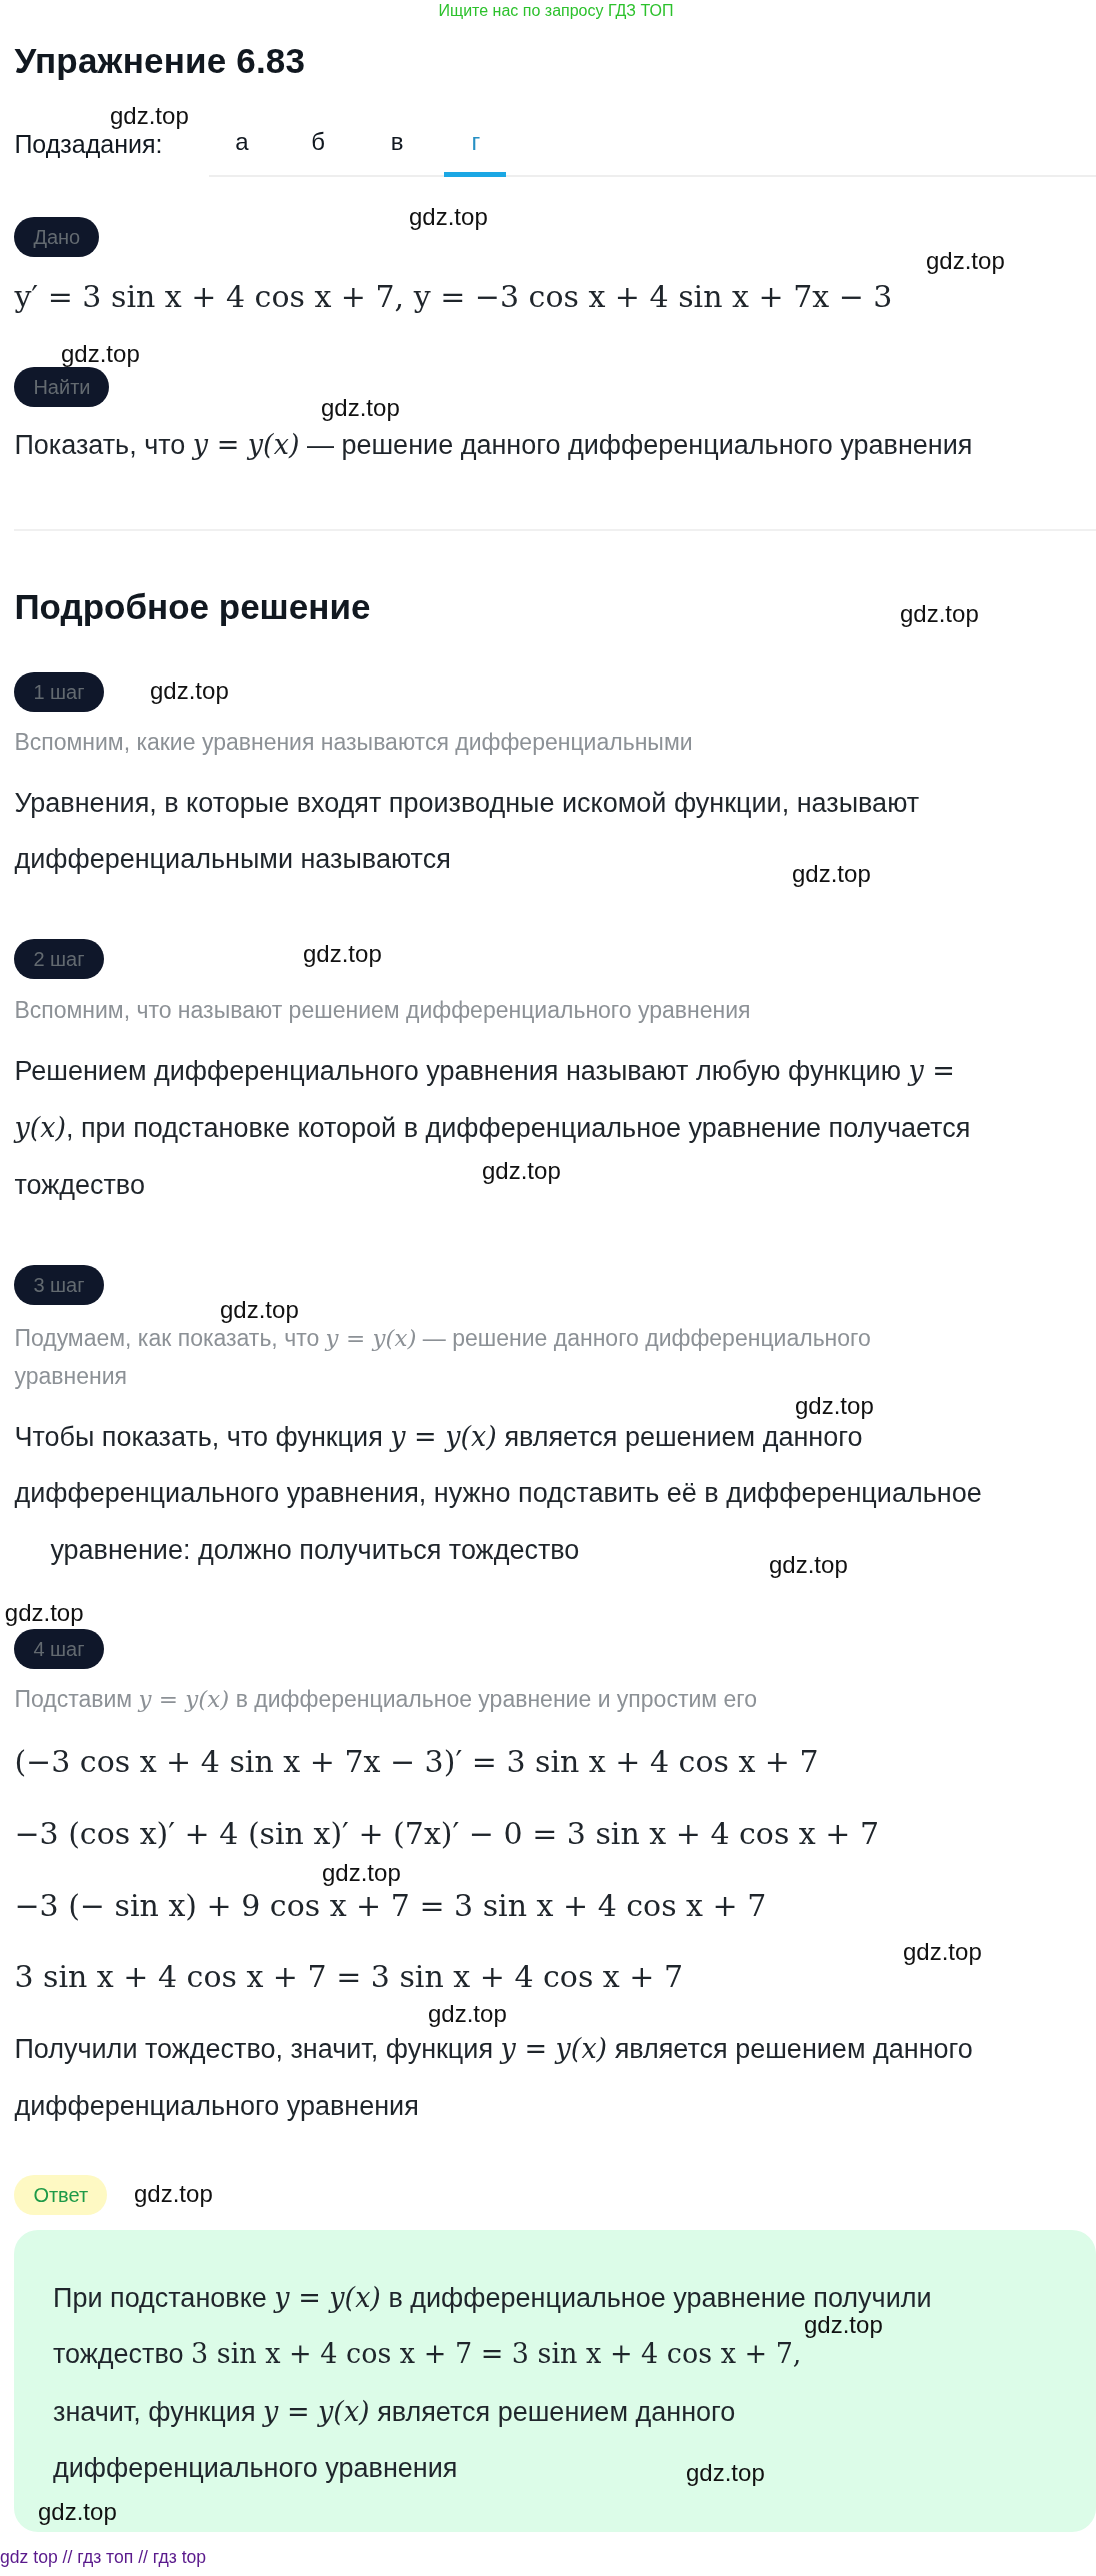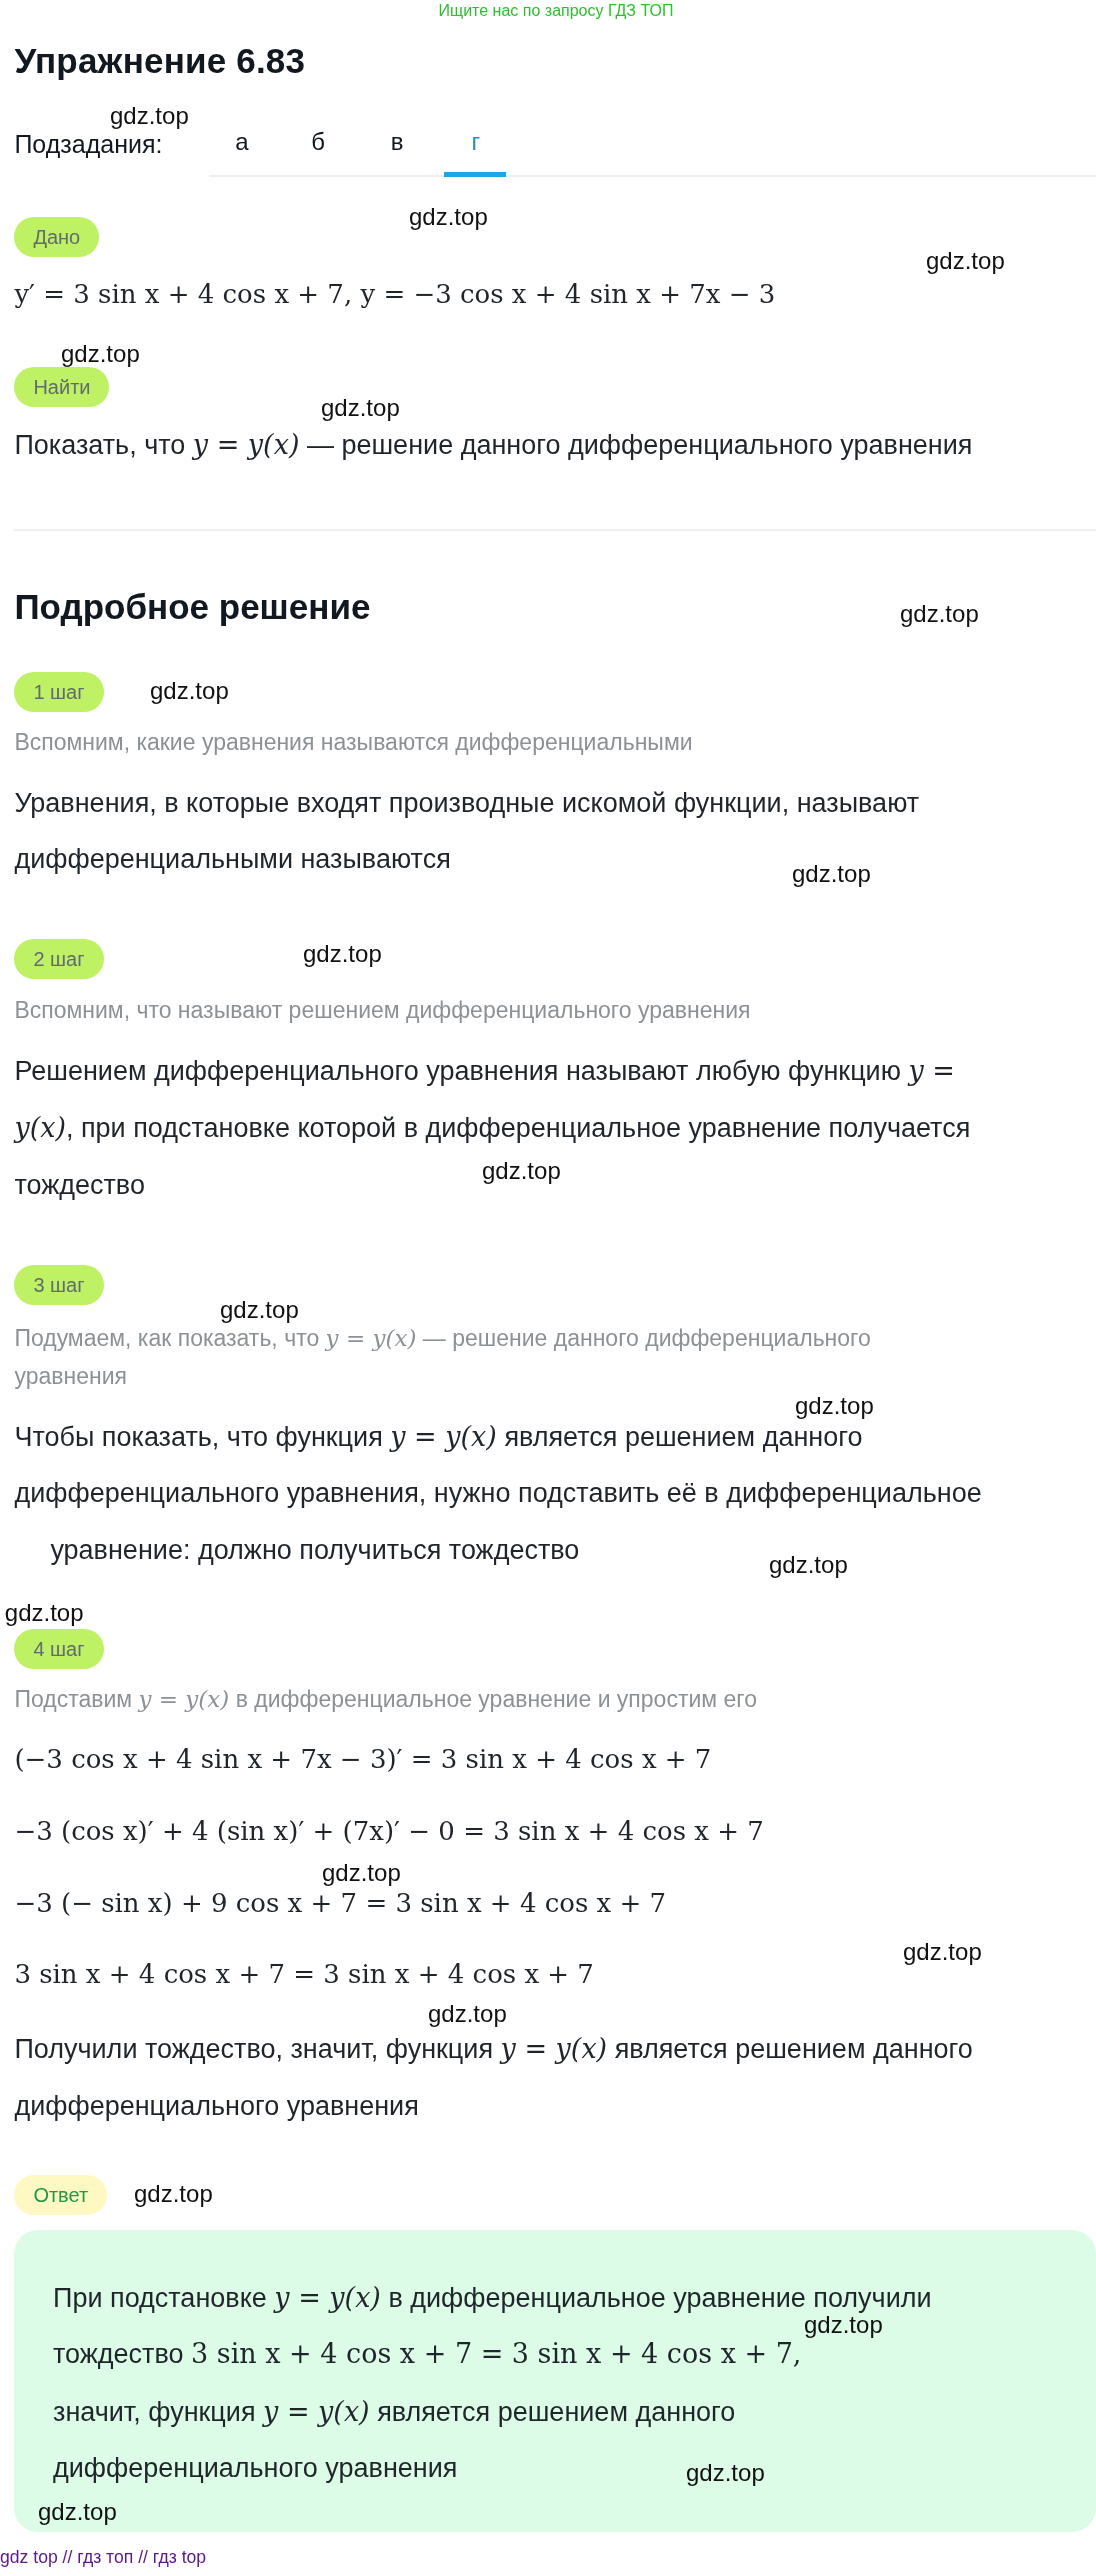--- a/index.html
+++ b/index.html
@@ -26,28 +26,28 @@
   .tab {
     top: 128px; width: 56px; text-align: center; font-size: 24px; color: #111820;
     cursor: pointer;
   }
   .tab.active { color: #2690c4; }
   .tab-underline {
     left: 444px; top: 172px; width: 62px; height: 4.8px; background: #1ba7e4;
   }
   .pill {
     height: 40px; line-height: 40px; padding: 0 19px; border-radius: 20px;
-    background: #bef264; color: #636a70; font-size: 20px;
+    background: #0f172a; color: #636a70; font-size: 20px;
     display: inline-block;
   }
   .pill.green { background: #fef9c3; color: #1e9a48; }
   .wm { font-size: 24px; color: #111111; }
   .math {
     font-family: "DejaVu Serif", "Liberation Serif", serif;
-    font-size: 26px; color: #1f252b; white-space: pre;
+    font-size: 30px; color: #1f252b; white-space: pre;
   }
   .text { font-size: 27px; color: #1f252b; white-space: nowrap; }
   .hint { font-size: 23px; color: #8c9196; white-space: nowrap; }
   .inline-math {
     font-family: "DejaVu Serif", "Liberation Serif", serif;
     font-style: italic;
   }
   .divider {
     left: 14.4px; top: 529px; width: 1082px; height: 1.6px; background: #f0f0f0;
   }

